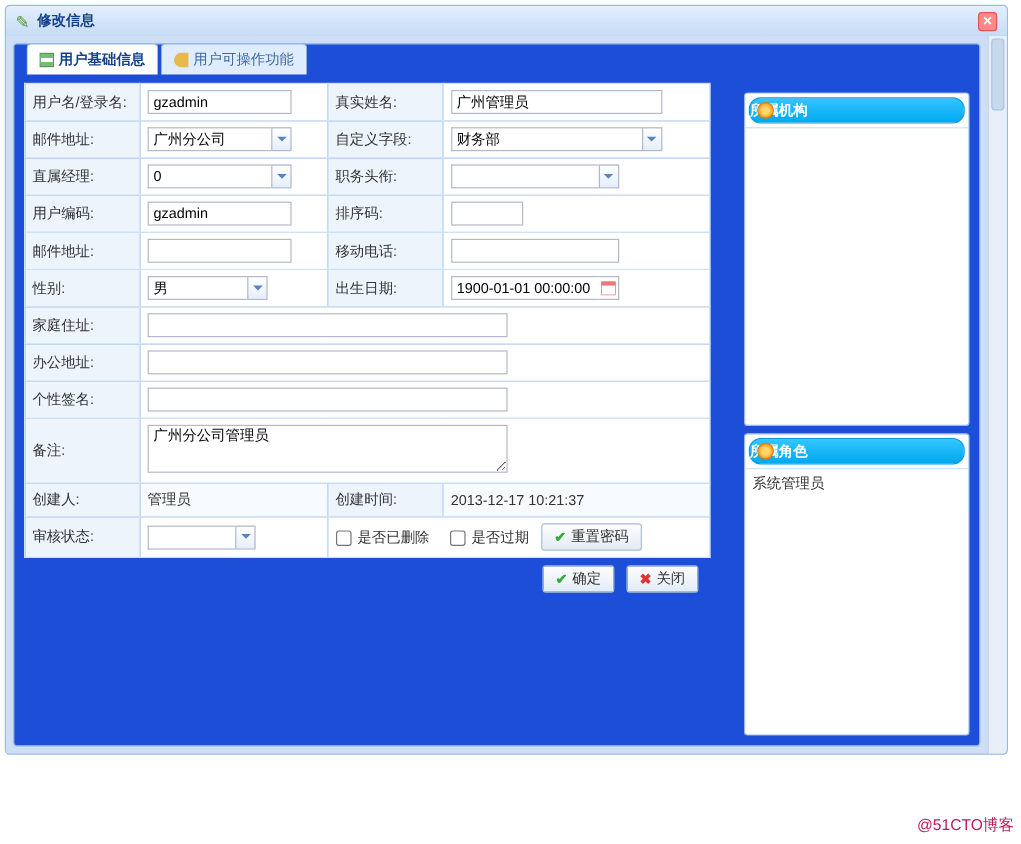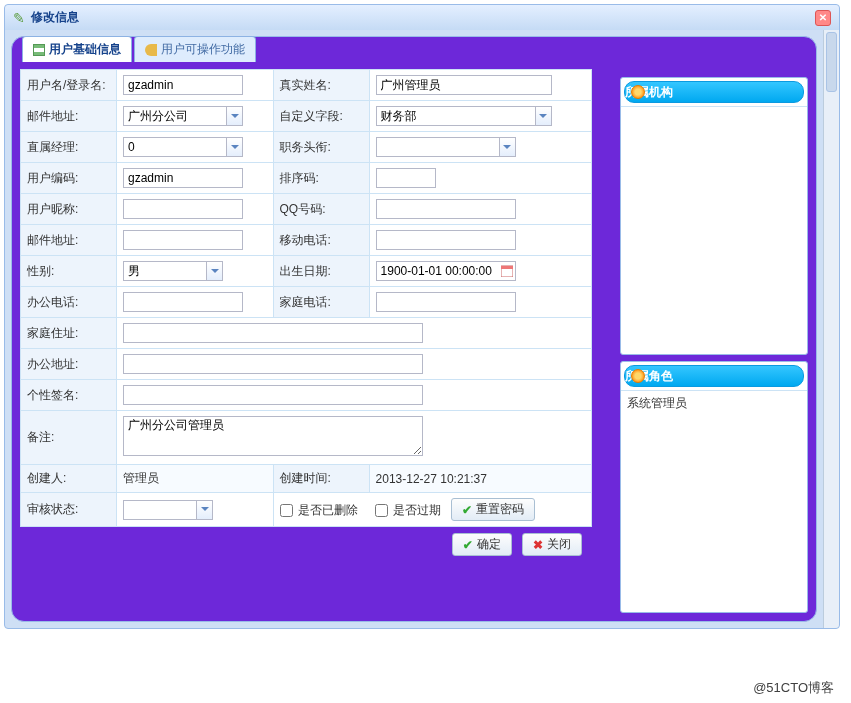--- a/index.html
+++ b/index.html
@@ -6,21 +6,21 @@
 body { font-family: tahoma, arial, sans-serif; font-size: 12px; background: #fff; color: #333; }
 .window { width: 836px; margin: 4px; border: 1px solid #99bbe8; border-radius: 4px; background: #cedff5; position: relative; }
 .titlebar { background: linear-gradient(#e4efff, #c5dbf5); padding: 4px 8px; border-radius: 4px 4px 0 0; display: flex; align-items: center; }
 .titlebar .ticon { width: 14px; height: 14px; margin-right: 4px; color: #5a9b3d; font-size: 14px; line-height: 14px; }
 .titlebar .title { color: #15428b; font-weight: bold; }
 .close-btn { margin-left: auto; width: 16px; height: 16px; background: #f88; border: 1px solid #d55; border-radius: 3px; display: flex; align-items: center; justify-content: center; color: #fff; font-weight: bold; font-size: 10px; cursor: pointer; }
 .body-wrap { display: flex; }
 .content { flex: 1; padding: 6px; }
 .scrollbar { width: 16px; background: #e8eff8; border-left: 1px solid #bcd; border-radius: 0 0 4px 0; }
 .scroll-thumb { margin: 2px; height: 60px; background: #c8d8ec; border: 1px solid #a9c3e6; border-radius: 3px; }
-.panel { background: #6d28d9; border: 1px solid #99bbe8; border-radius: 13px; padding: 10px 8px 8px; position: relative; }
+.panel { background: #1d4ed8; border: 1px solid #99bbe8; border-radius: 3px; padding: 10px 8px 8px; position: relative; }
 .tabs { display: flex; position: absolute; top: -1px; left: 10px; }
 .tab { background: #deecfd; border: 1px solid #8db2e3; border-bottom: none; padding: 4px 10px; border-radius: 4px 4px 0 0; margin-right: 2px; display: flex; align-items: center; gap: 4px; cursor: pointer; color: #416aa3; }
 .tab.active { background: #fff; color: #15428b; font-weight: bold; }
 .tab .tabicon { width: 12px; height: 12px; display: inline-block; }
 .grid-icon { background: linear-gradient(#7b7 33%, #fff 33% 66%, #7b7 66%); border: 1px solid #595; }
 .key-icon { background: #e8b94a; border-radius: 50% 0 0 50%; width: 12px; height: 7px; position: relative; }
 .main { display: flex; gap: 28px; margin-top: 22px; }
 .form-area { flex: 1; }
 .side-area { width: 188px; display: flex; flex-direction: column; gap: 6px; padding-top: 8px; }
 table.form { width: 100%; border-collapse: collapse; }
@@ -41,21 +41,21 @@
 .ro { background: #f7fbff; }
 .chk { vertical-align: middle; margin-right: 2px; }
 .btn { display: inline-flex; align-items: center; gap: 4px; padding: 2px 10px; border: 1px solid #a9bfd3; border-radius: 3px; background: linear-gradient(#fdfdfd,#e2ecf6); cursor: pointer; color: #333; font-size: 12px; }
 .btns-row { text-align: right; padding: 6px 10px 2px; }
 .side-box { border: 1px solid #99bbe8; border-radius: 3px; background: #fff; display: flex; flex-direction: column; }
 .side-head { background: linear-gradient(#34c6ff, #00a8f0); border-radius: 10px; margin: 3px; height: 22px; display: flex; align-items: center; color: #fff; font-weight: bold; position: relative; justify-content: flex-start; border: 1px solid #0b9ae0; }
 .side-head .star { position: absolute; left: 6px; width: 14px; height: 14px; background: radial-gradient(circle,#ffd76a 35%,#ff9b20 70%); border-radius: 50%; border: 1px solid #e07d00; }
 .side-body { flex: 1; padding: 4px 6px; overflow: auto; min-height: 240px; border-top: 1px solid #cce3f5; }
 .box1 .side-body { min-height: 248px; }
 .box2 .side-body { min-height: 222px; }
-.watermark { position: fixed; right: 17px; bottom: 6px; color: #404040; font-size: 13px; }
+.watermark { position: fixed; right: 6px; bottom: 6px; color: #be185d; font-size: 13px; }
 .icon-ok { color: #3a3; font-weight: bold; }
 .icon-x { color: #d33; font-weight: bold; }
 </style>
 </head>
 <body>
 
 <div class="window">
   <div class="titlebar">
     <span class="ticon">✎</span>
     <span class="title">修改信息</span>
@@ -109,26 +109,20 @@
                         <span class="trig"></span>
                       </span></td>
             </tr>
             <tr>
               <td class="lbl">用户编码:</td>
               <td class="val"><input class="input w120" value="gzadmin" style=""></td>
               <td class="lbl">排序码:</td>
               <td class="val"><input class="input" style="width: 60px;" value=""></td>
             </tr>
             <tr>
-              <td class="lbl">用户昵称:</td>
-              <td class="val"><input class="input w120" value="" style=""></td>
-              <td class="lbl">QQ号码:</td>
-              <td class="val"><input class="input" style="width: 140px;" value=""></td>
-            </tr>
-            <tr>
               <td class="lbl">邮件地址:</td>
               <td class="val"><input class="input w120" value="" style=""></td>
               <td class="lbl">移动电话:</td>
               <td class="val"><input class="input" style="width: 140px;" value=""></td>
             </tr>
             <tr>
               <td class="lbl">性别:</td>
               <td class="val"><span class="combo">
                         <input class="input" style="width: 83px;" value="男">
                         <span class="trig"></span>
@@ -138,46 +132,40 @@
                         <input class="input" style="width: 123px;" value="1900-01-01 00:00:00">
                         <span class="date-trig">
                           <svg viewBox="0 0 12 12">
                             <rect x="0" y="1" width="12" height="11" fill="#fff" stroke="#c66"></rect>
                             <rect x="0" y="1" width="12" height="3" fill="#e77"></rect>
                           </svg>
                         </span>
                       </span></td>
             </tr>
             <tr>
-              <td class="lbl">办公电话:</td>
-              <td class="val"><input class="input w120" value="" style=""></td>
-              <td class="lbl">家庭电话:</td>
-              <td class="val"><input class="input" style="width: 140px;" value=""></td>
-            </tr>
-            <tr>
               <td class="lbl">家庭住址:</td>
               <td class="val" colspan="3"><input class="input w300" value="" style=""></td>
             </tr>
             <tr>
               <td class="lbl">办公地址:</td>
               <td class="val" colspan="3"><input class="input w300" value="" style=""></td>
             </tr>
             <tr>
               <td class="lbl">个性签名:</td>
               <td class="val" colspan="3"><input class="input w300" value="" style=""></td>
             </tr>
             <tr>
               <td class="lbl">备注:</td>
               <td class="val" colspan="3"><textarea class="input w300" style="">广州分公司管理员</textarea></td>
             </tr>
             <tr>
               <td class="lbl">创建人:</td>
               <td class="ro">管理员</td>
               <td class="lbl">创建时间:</td>
-              <td class="ro">2013-12-27 10:21:37</td>
+              <td class="ro">2013-12-17 10:21:37</td>
             </tr>
             <tr>
               <td class="lbl">审核状态:</td>
               <td class="val"><span class="combo">
                         <input class="input" style="width: 73px;" value="">
                         <span class="trig"></span>
                       </span></td>
               <td class="val" colspan="2">
                 <label><input type="checkbox" class="chk" style=""> <span>是否已删除</span></label>
                 &nbsp;&nbsp;&nbsp;

